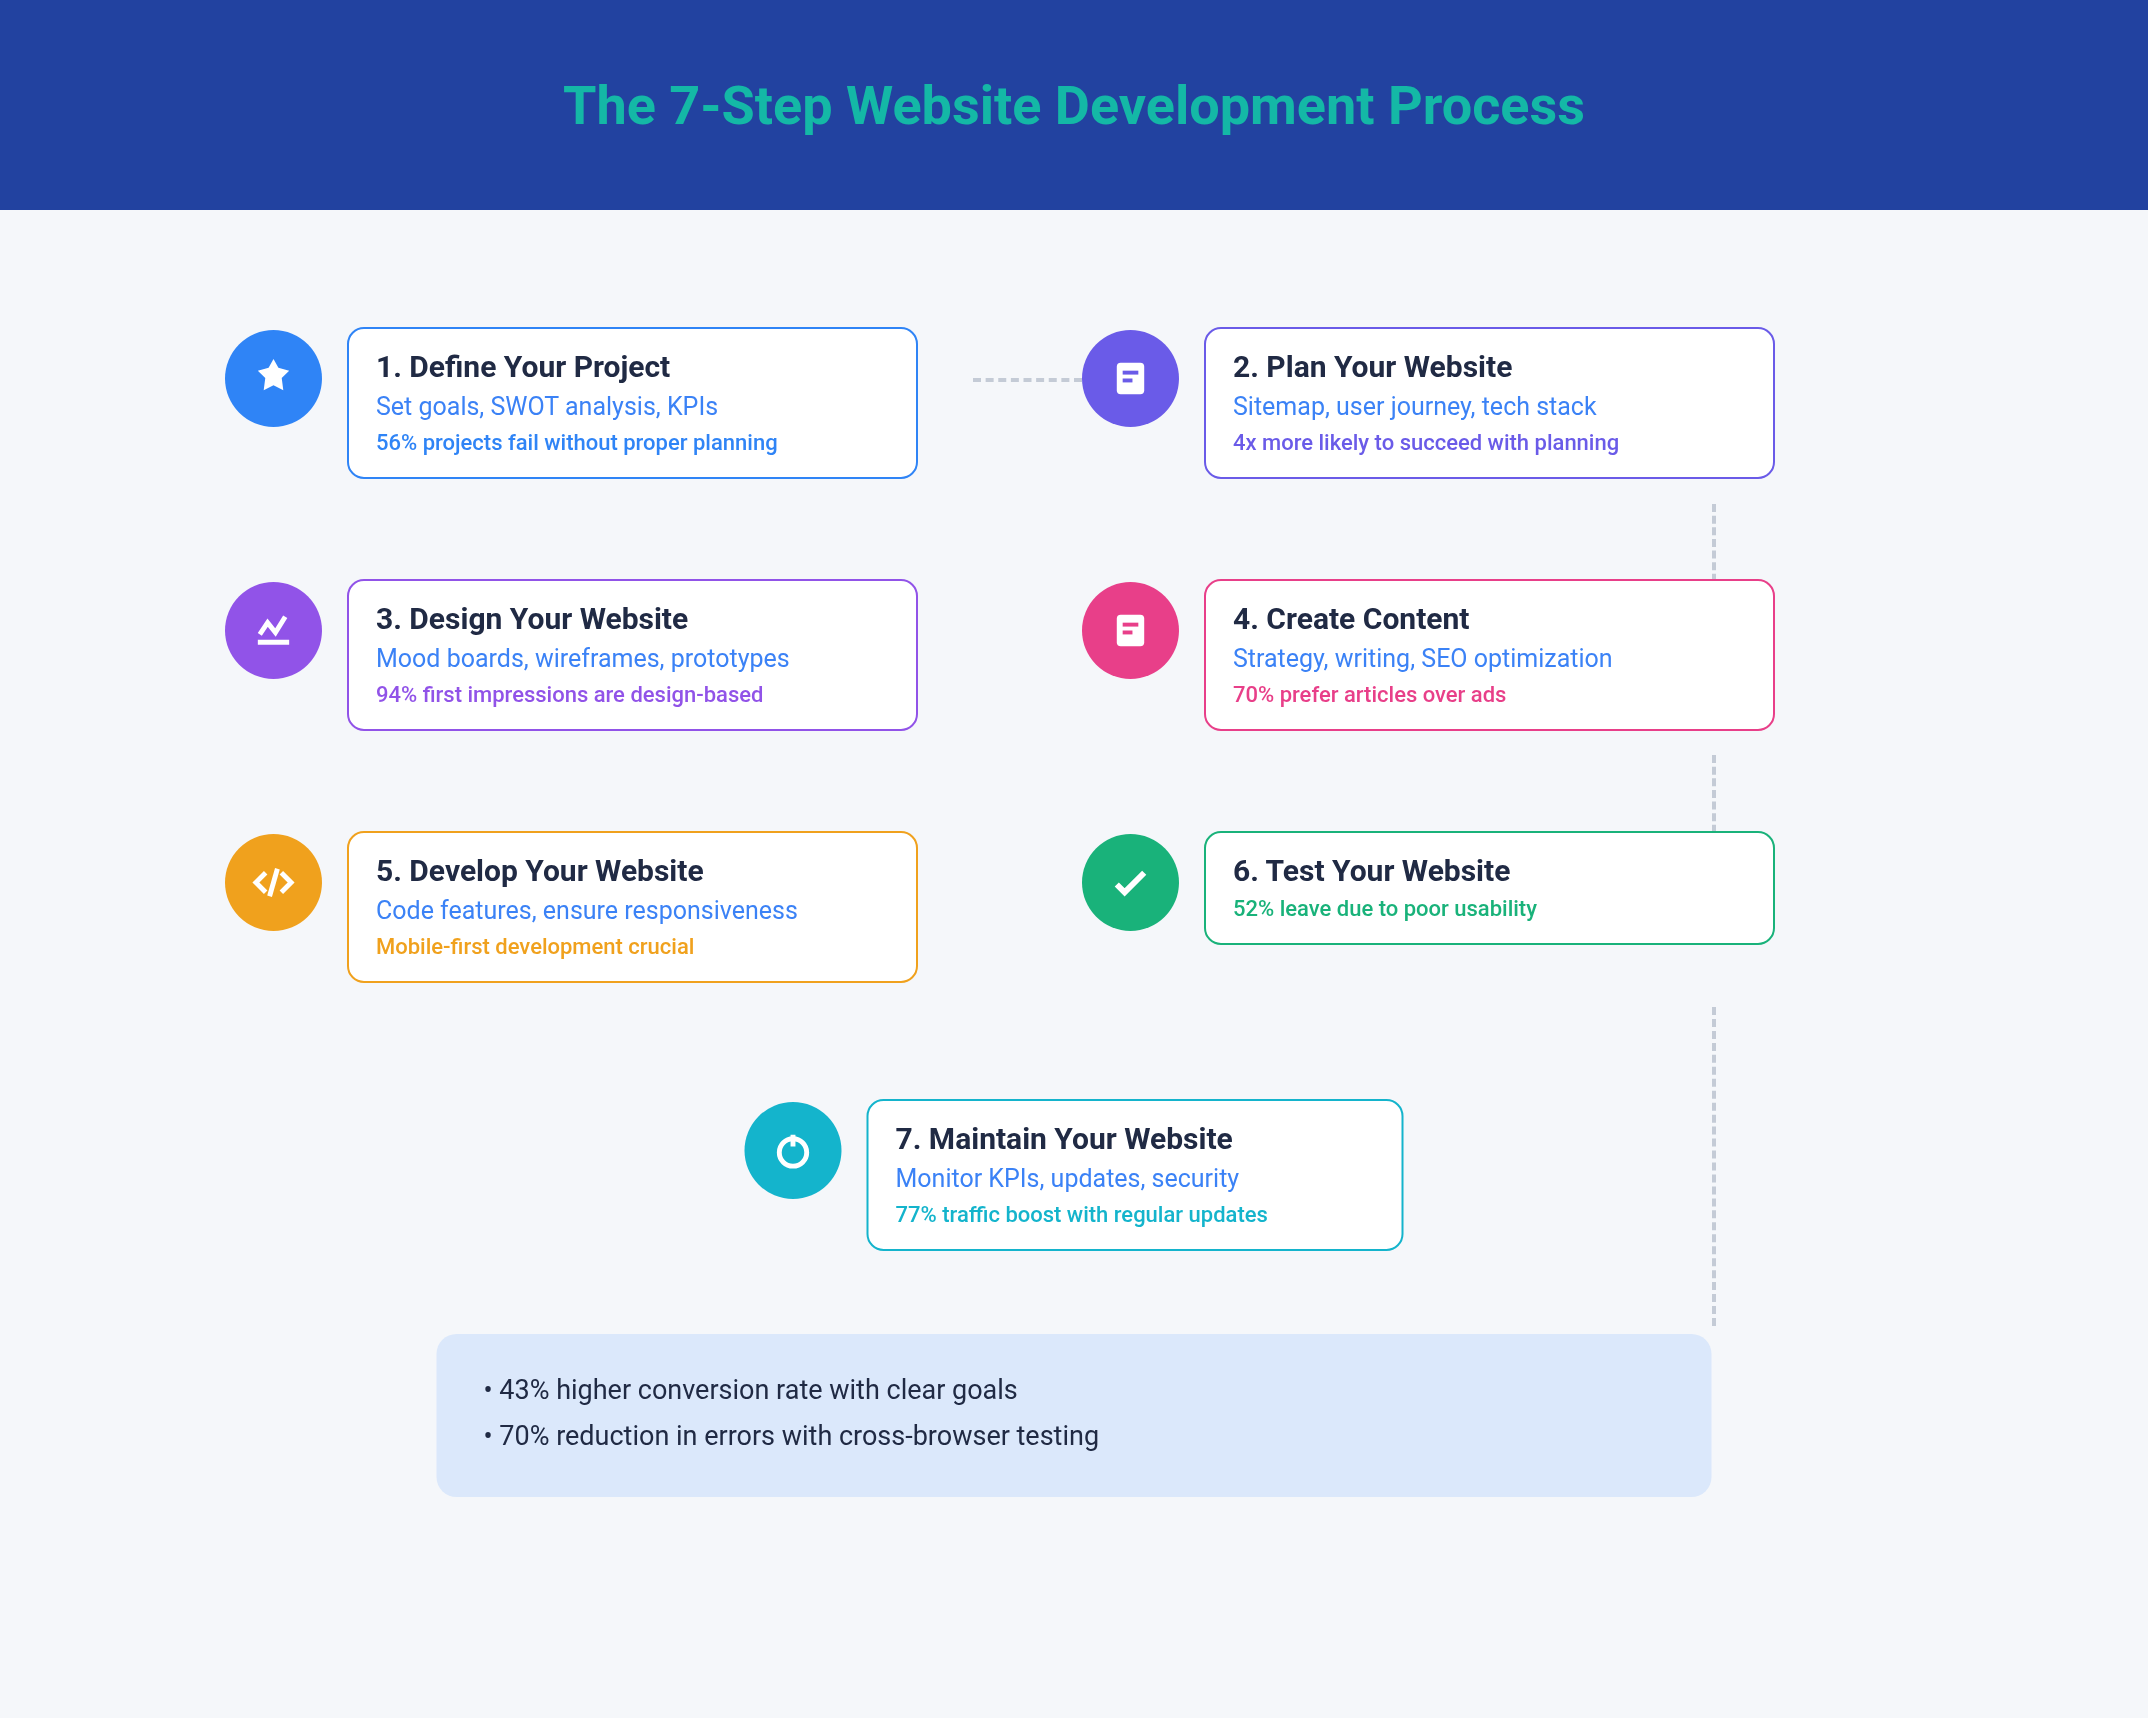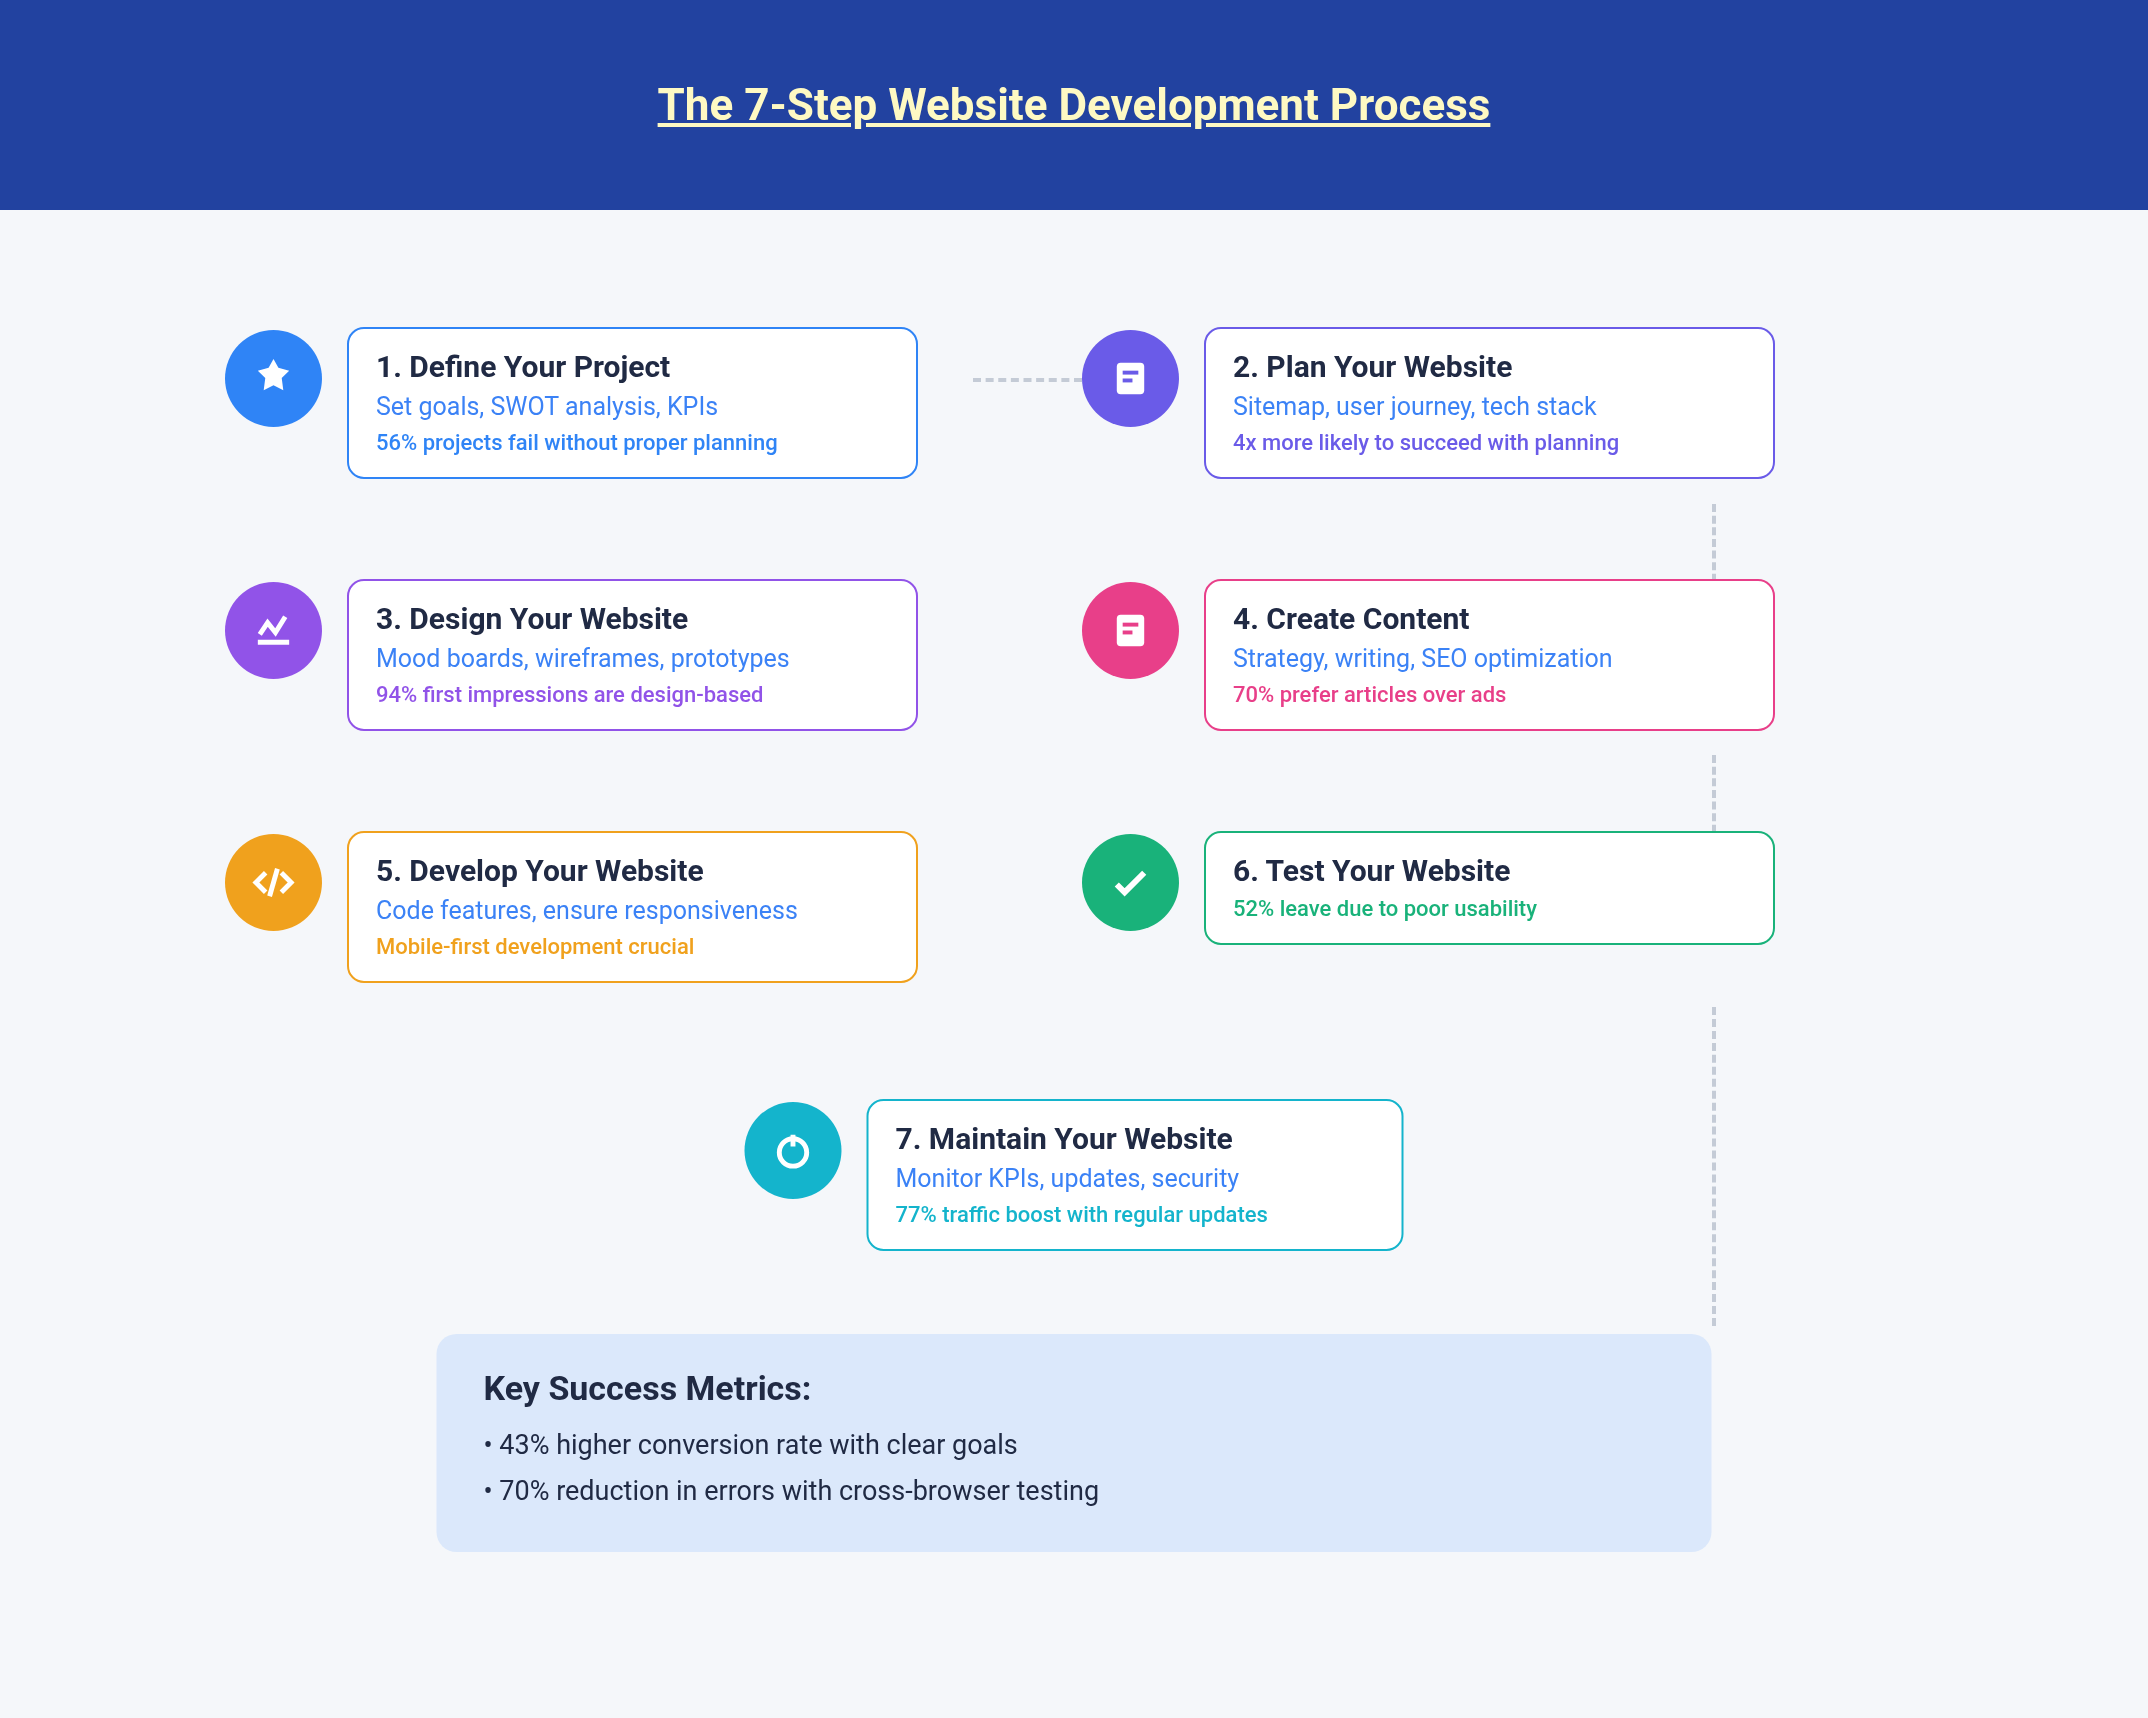--- a/index.html
+++ b/index.html
@@ -10,24 +10,23 @@
     height: 1718px;
   }
   .header {
     background: #2242a0;
     height: 210px;
     display: flex;
     align-items: center;
     justify-content: center;
   }
   .header h1 {
-    color: #fef9c3;
-    font-size: 44px;
+    color: #14b8a6;
+    font-size: 54px;
     font-weight: 700;
-    text-decoration: underline;
   }
   .canvas {
     position: relative;
     width: 2148px;
     height: 1509px;
   }
   
   .step-wrap { position: absolute; display: flex; align-items: flex-start; gap: 25px; }
   .icon-circle {
     width: 97px; height: 97px; border-radius: 50%;
@@ -186,19 +185,18 @@
         </svg>
     </div>
     <div class="card narrow" style=";border-color:#14b4cc">
       <div class="card-title">7. Maintain Your Website</div>
       <div class="card-sub">Monitor KPIs, updates, security</div>
       <div class="card-stat" style=";color:#14b4cc">77% traffic boost with regular updates</div>
     </div>
   </div>
 
   <div class="metrics">
-    <div class="metrics-title">Key Success Metrics:</div>
     <div class="metrics-line">• 43% higher conversion rate with clear goals</div>
     <div class="metrics-line">• 70% reduction in errors with cross-browser testing</div>
   </div>
 
 </div>
 
 
 </body></html>

